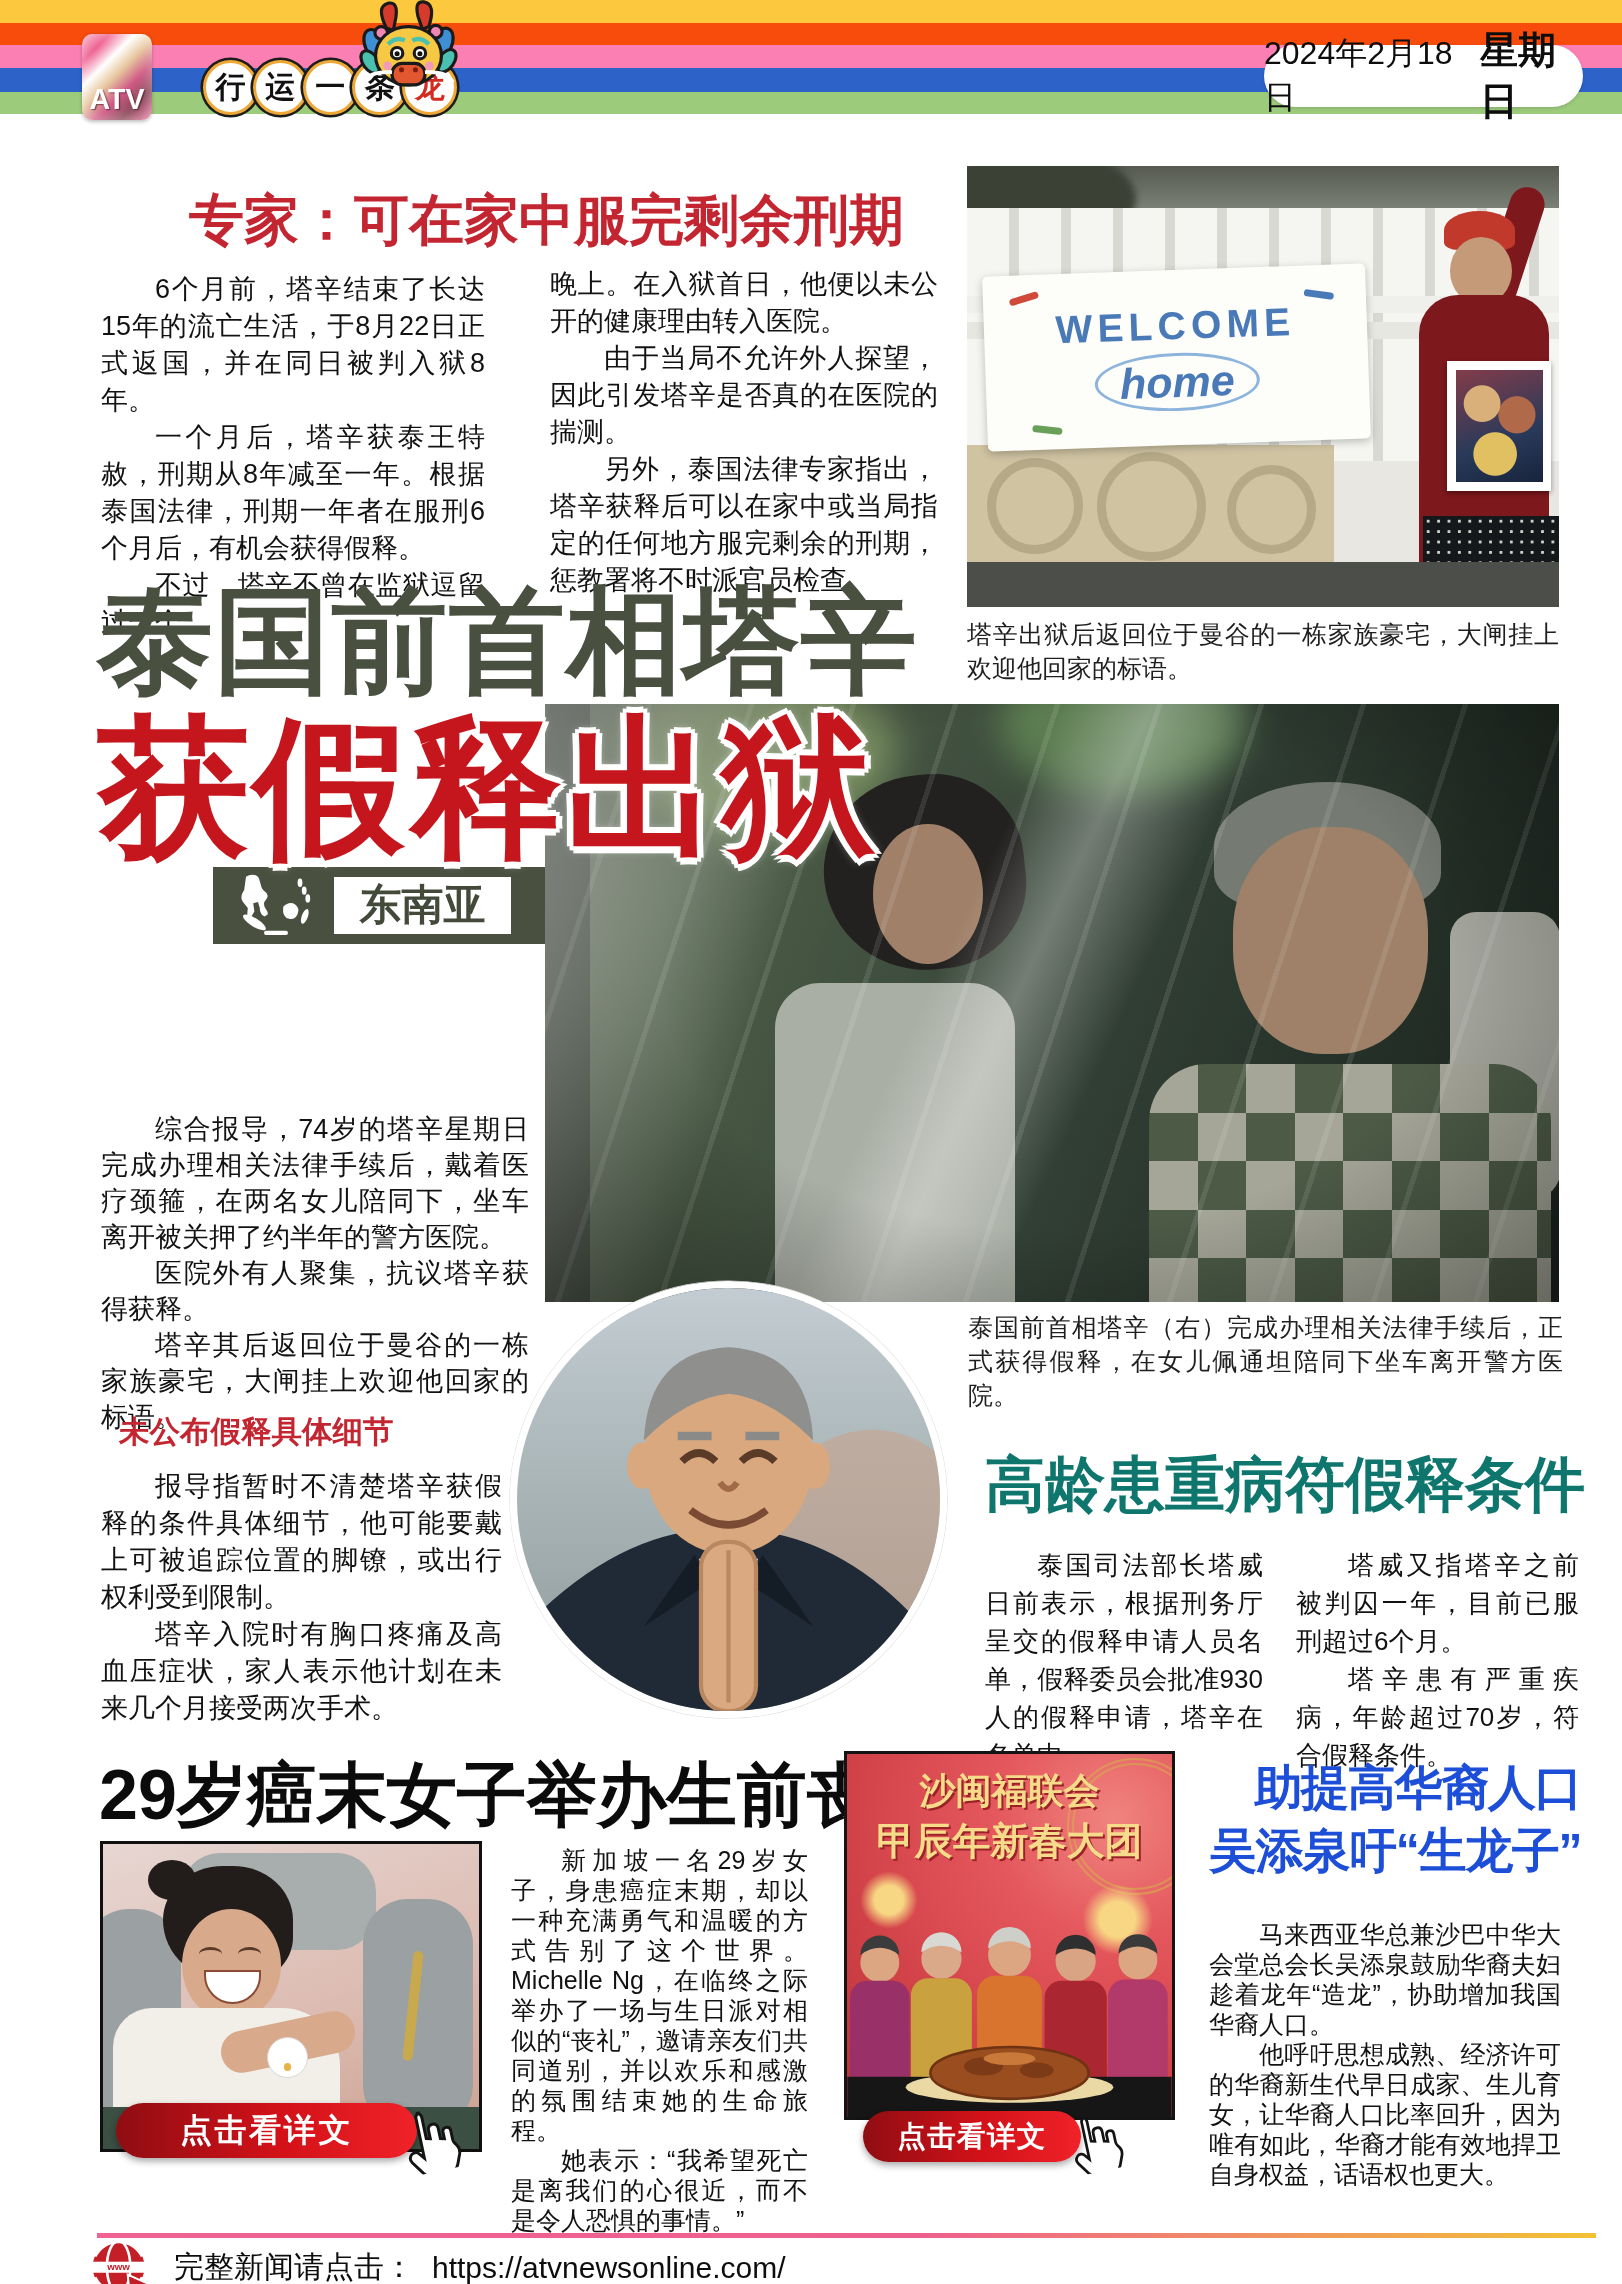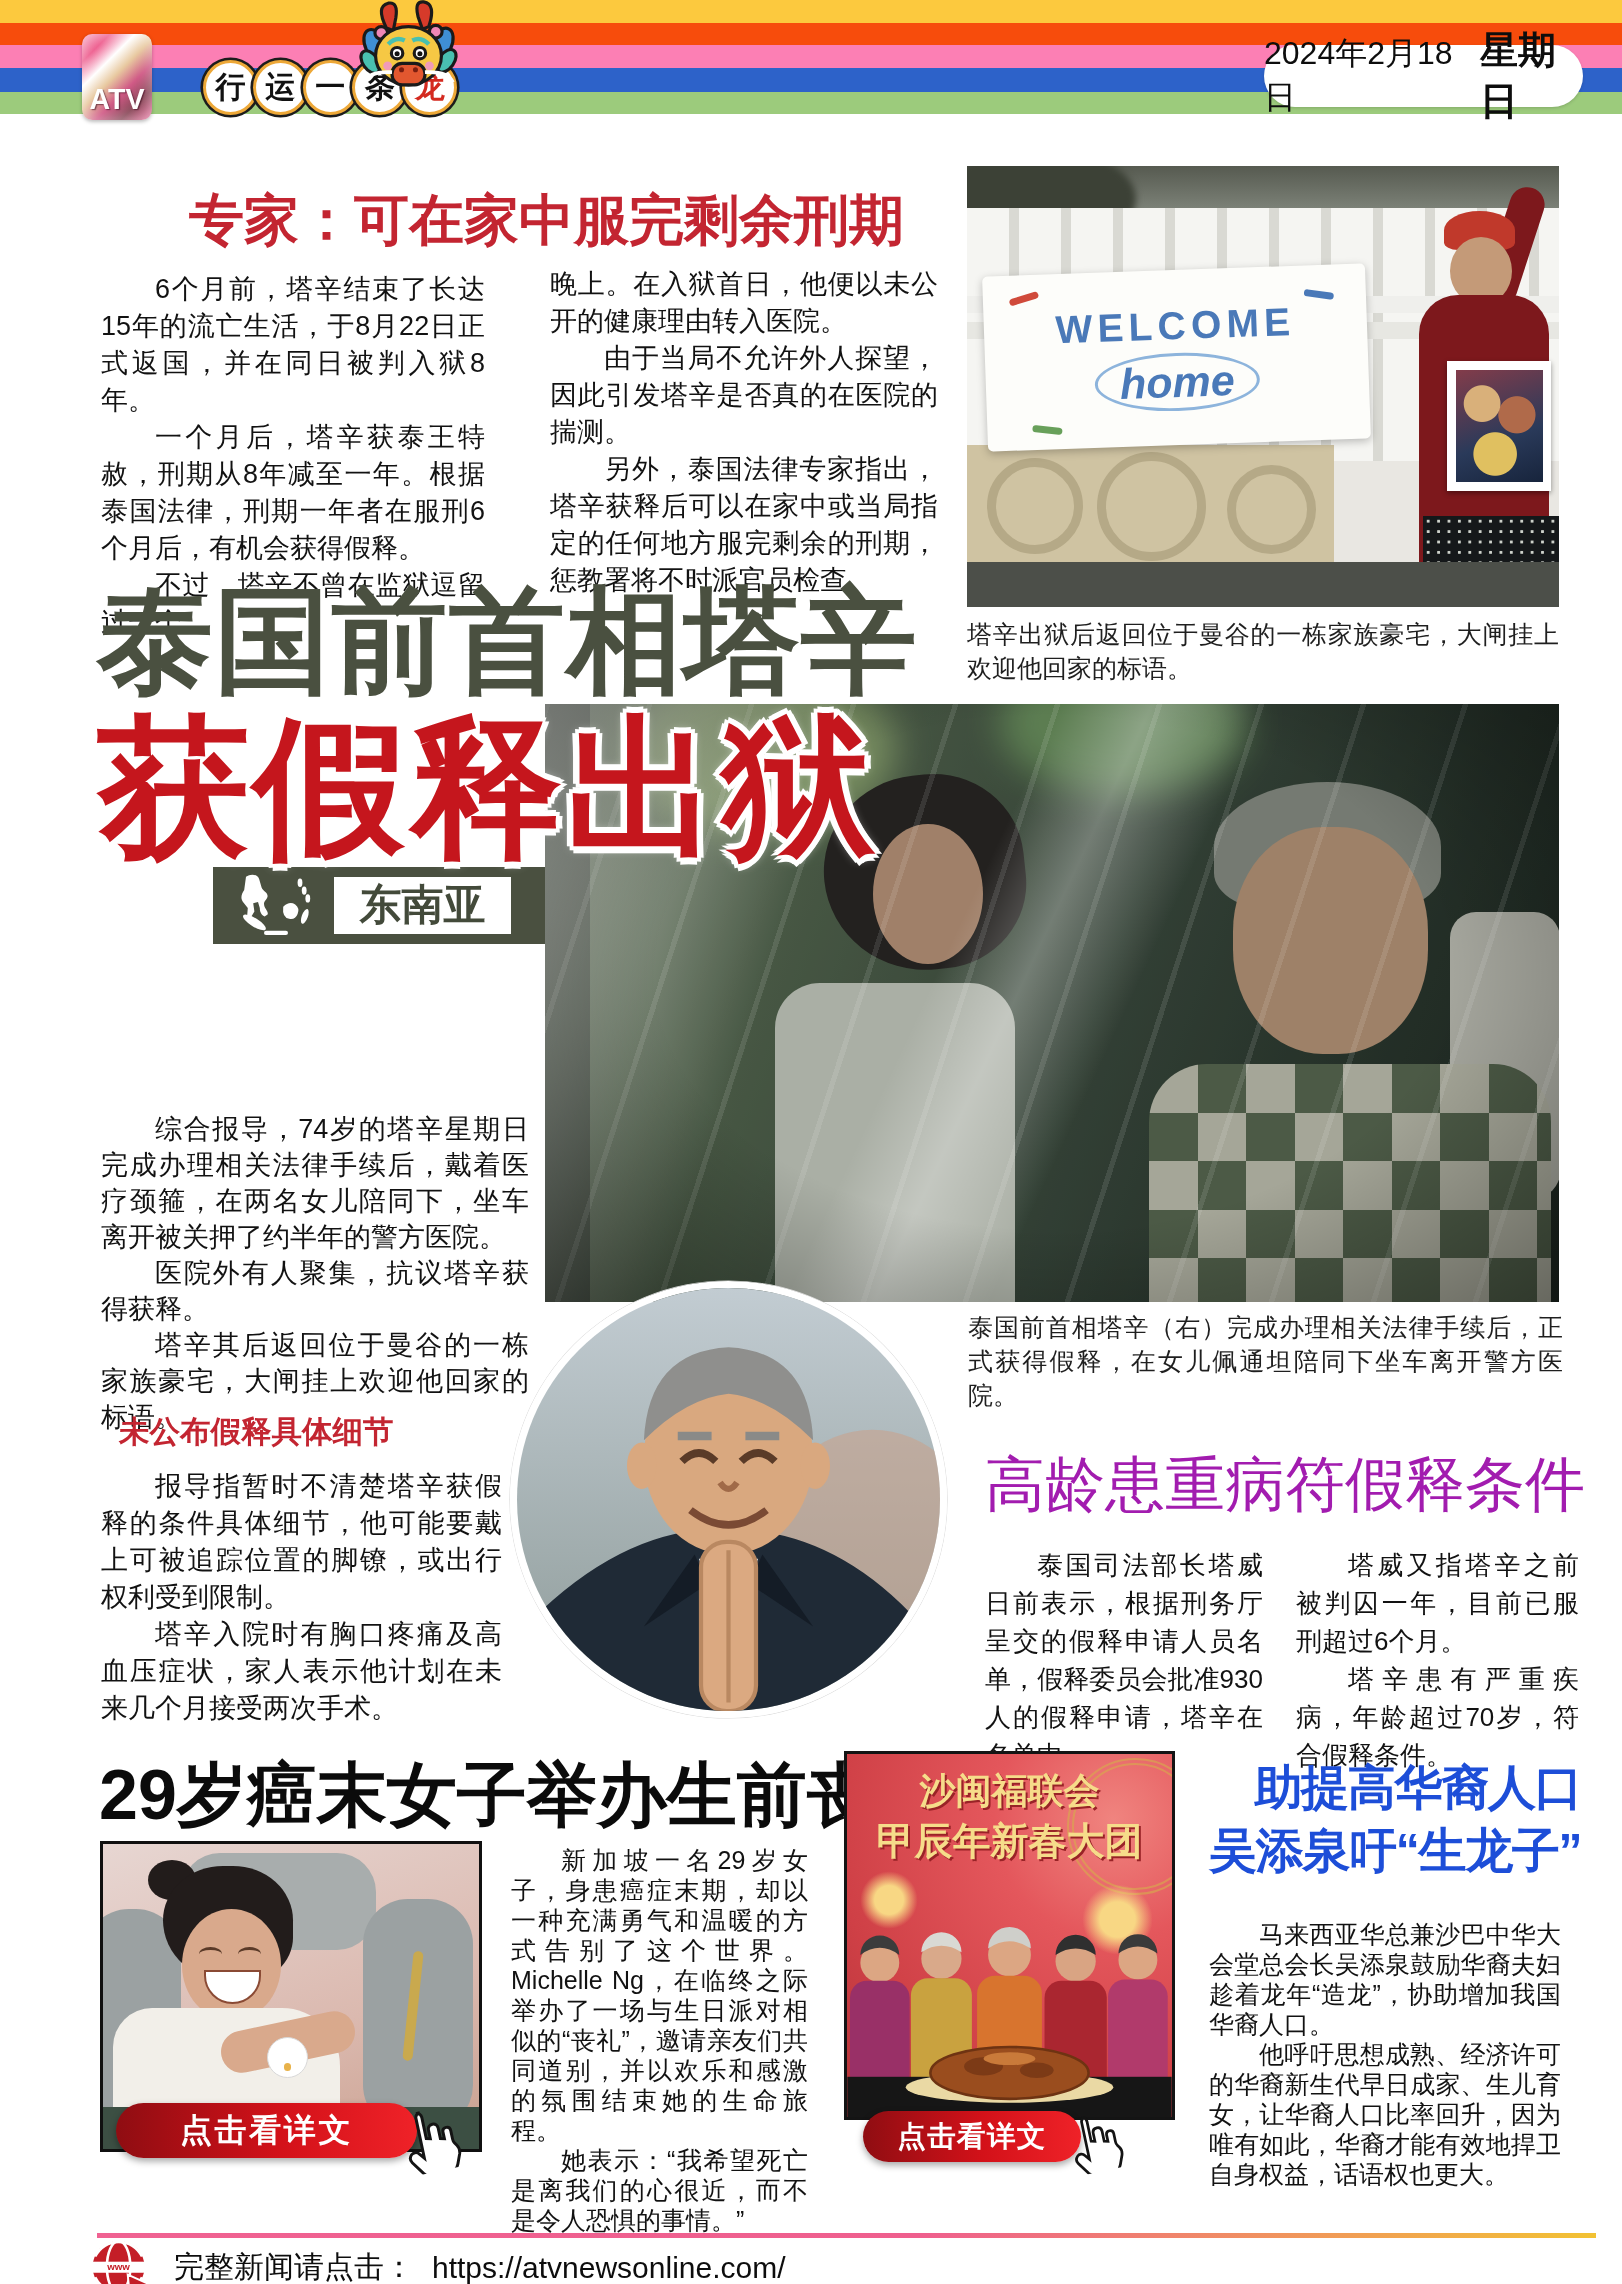--- a/index.html
+++ b/index.html
@@ -42,21 +42,21 @@
   .sea-badge{left:213px;top:867px;width:309px;height:77px;background:#4a5040;padding-left:25px;}
   .sea-box{position:absolute;left:121px;top:9.7px;width:177px;height:57px;background:#fff;
     display:flex;align-items:center;justify-content:center;font-size:42px;font-weight:900;color:#434a3a;}
   .lead{left:101px;top:966px;width:440px;font-size:30.5px;line-height:43px;font-weight:700;
     text-align:justify;text-indent:2em;color:#0e0e0e;}
   .main-body{left:101px;top:1111px;width:428px;}
   .main-body p{font-size:27px;line-height:36px;}
   .subhead-red{left:119px;top:1412px;font-size:30.5px;font-weight:900;color:#c32531;}
   .sub-body{left:101px;top:1468px;width:401px;}
 
-  .parole-hl{left:985px;top:1455px;font-size:60px;font-weight:400;color:#a21caf;line-height:1;}
+  .parole-hl{left:985px;top:1455px;font-size:60px;font-weight:700;color:#0f766e;line-height:1;}
   .parole-c1{left:985px;top:1546px;width:278px;}
   .parole-c2{left:1296px;top:1546px;width:283px;}
   .parole-c1 p,.parole-c2 p{font-size:26px;line-height:38px;}
 
   .caption{font-size:25px;line-height:34px;color:#1f1f1f;text-align:justify;}
   .cap-top{left:967px;top:617px;width:592px;}
   .cap-car{left:968px;top:1310px;width:595px;}
 
   
   .photo-top{left:967px;top:166px;width:592px;height:441px;overflow:hidden;background:#e9e7e2;}

